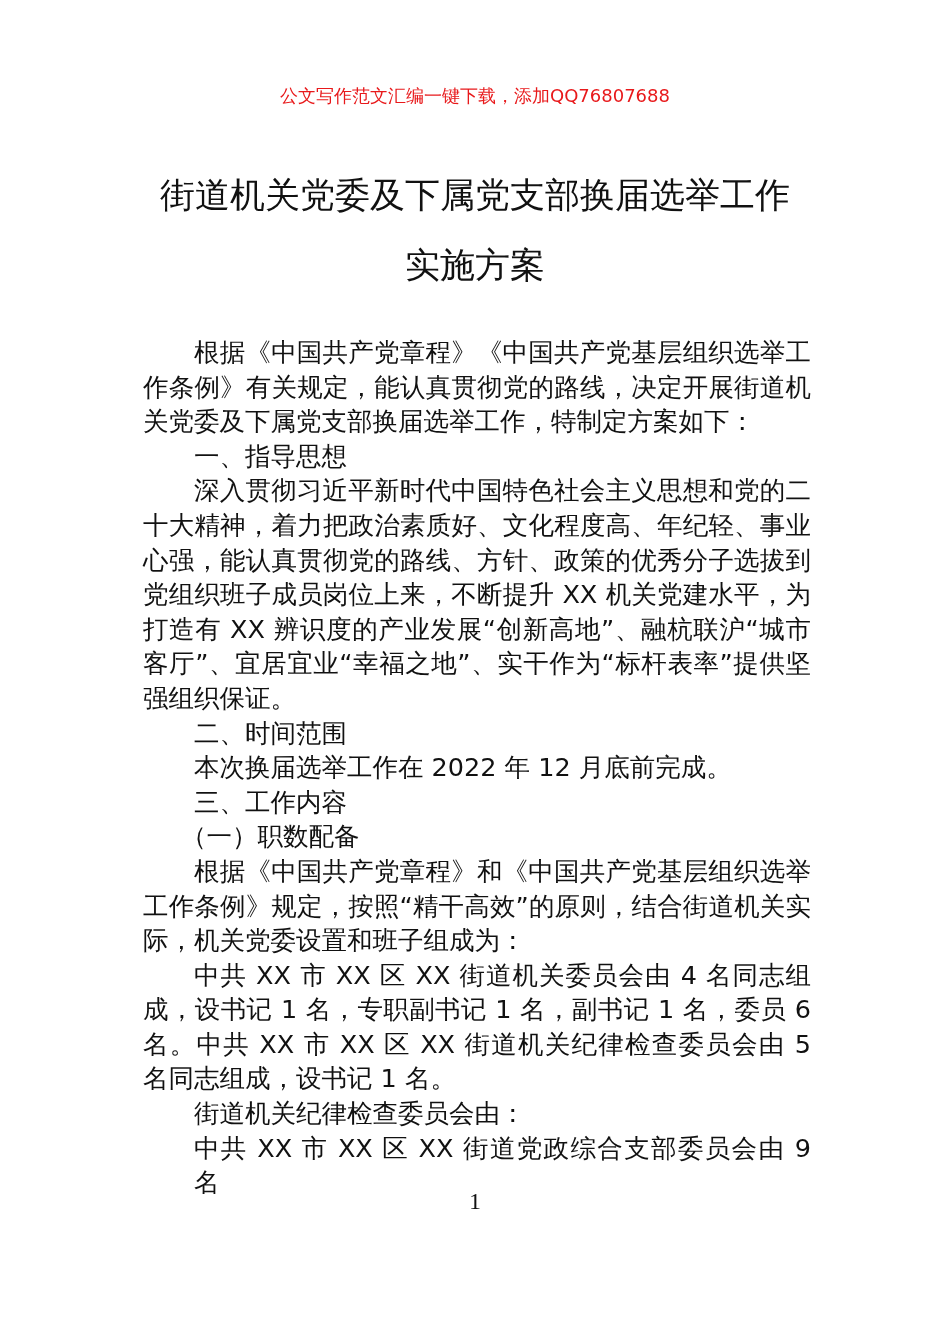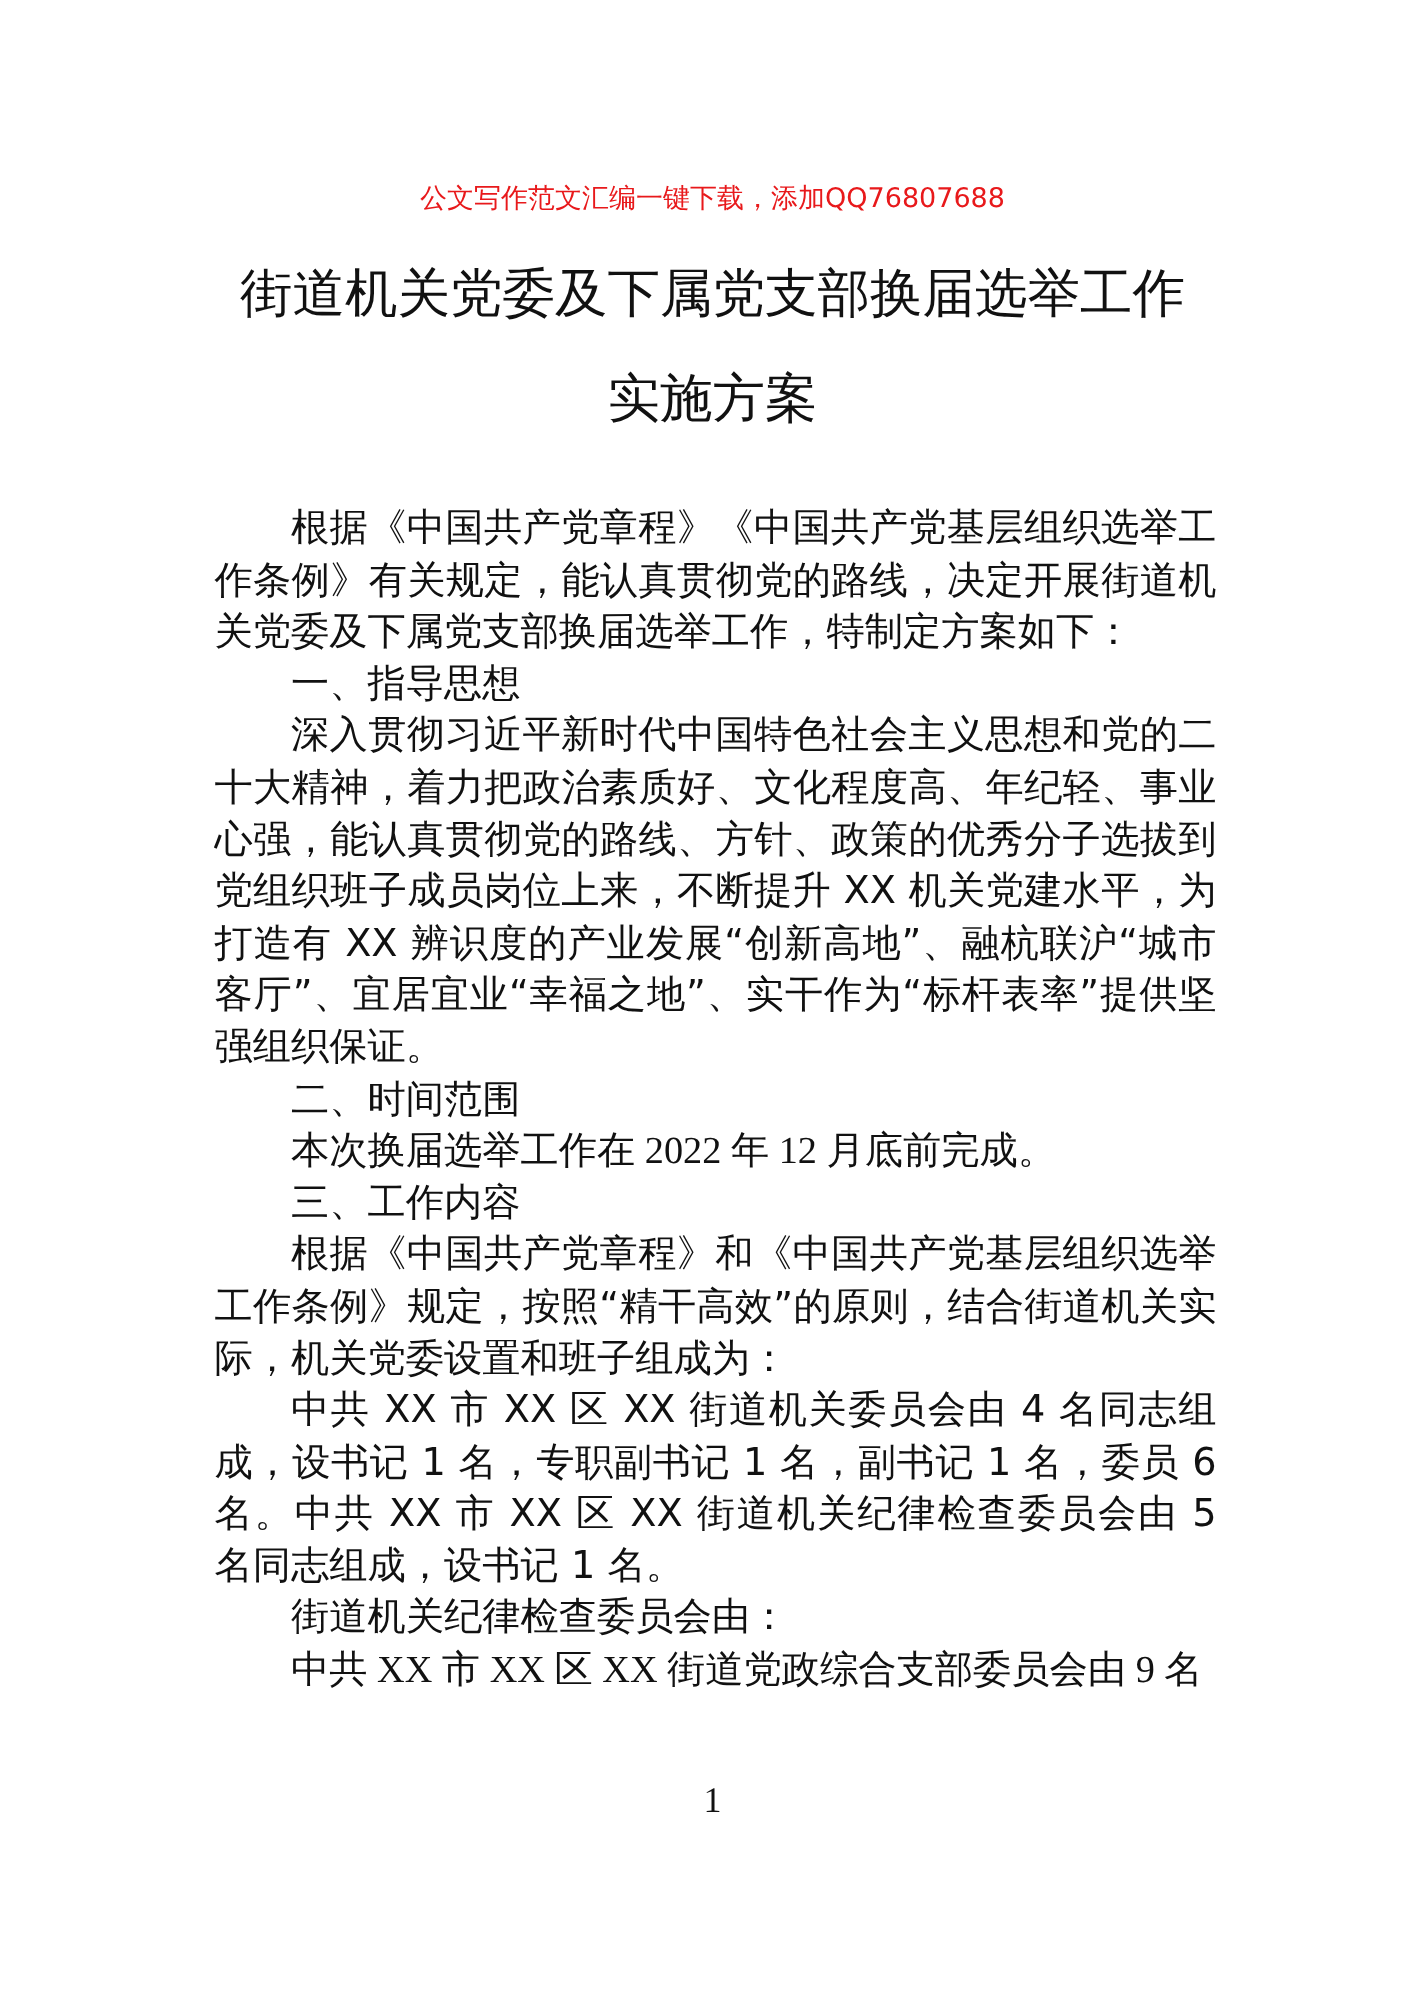--- a/index.html
+++ b/index.html
@@ -1,48 +1,49 @@
 <!DOCTYPE html>
 <html><head>
 <meta charset="utf-8">
 <style>
   html, body { margin: 0; padding: 0; background: #ffffff; }
   body { width: 950px; height: 1344px; position: relative; overflow: hidden;
          font-family: "DejaVu Sans", "Liberation Sans", sans-serif; color: #000; }
   .page { position: absolute; left: 0; top: 0; width: 950px; height: 1344px; background: #fff; }
   .watermark { position: absolute; top: 84px; left: 0; width: 950px; text-align: center;
-               font-size: 18px; color: #e8191b; letter-spacing: 0px; margin-top: 36px; }
+               font-size: 18px; color: #e8191b; letter-spacing: 0px; }
   .title { position: absolute; left: 0; width: 950px; text-align: center; font-size: 35px;
            letter-spacing: 0px; color: #111; }
   .title.t1 { top: 172px; }
   .title.t2 { top: 242px; }
   .body { position: absolute; left: 143px; top: 335px; width: 668px;
           font-size: 25.5px; line-height: 34.6px; text-align: justify; color: #111; }
   .body p { margin: 0; }
   .indent { text-indent: 51px; }
-  .heading { padding-left: 51px; font-family: Liberation Serif, serif; }
+  .heading { padding-left: 51px; }
   .page-number { position: absolute; top: 1188px; left: 0; width: 950px; text-align: center;
                  font-family: "Liberation Serif", serif; font-size: 24px; color: #111; }
 </style>
 </head>
 <body>
 
 <div class="page">
   <div class="watermark">公文写作范文汇编一键下载，添加QQ76807688</div>
 
   <div class="title t2">实施方案</div>
   <div class="title t1">街道机关党委及下属党支部换届选举工作</div>
 
   <div class="body">
     <p class="indent">根据《中国共产党章程》《中国共产党基层组织选举工作条例》有关规定，能认真贯彻党的路线，决定开展街道机关党委及下属党支部换届选举工作，特制定方案如下：</p>
     <p class="heading">一、指导思想</p>
     <p class="indent">深入贯彻习近平新时代中国特色社会主义思想和党的二十大精神，着力把政治素质好、文化程度高、年纪轻、事业心强，能认真贯彻党的路线、方针、政策的优秀分子选拔到党组织班子成员岗位上来，不断提升 XX 机关党建水平，为打造有 XX 辨识度的产业发展“创新高地”、融杭联沪“城市客厅”、宜居宜业“幸福之地”、实干作为“标杆表率”提供坚强组织保证。</p>
     <p class="heading">二、时间范围</p>
     <p class="heading">本次换届选举工作在 2022 年 12 月底前完成。</p>
     <p class="heading">三、工作内容</p>
+    <p style="padding-left:38px">（一）职数配备</p>
     <p class="indent">根据《中国共产党章程》和《中国共产党基层组织选举工作条例》规定，按照“精干高效”的原则，结合街道机关实际，机关党委设置和班子组成为：</p>
     <p class="indent">中共 XX 市 XX 区 XX 街道机关委员会由 4 名同志组成，设书记 1 名，专职副书记 1 名，副书记 1 名，委员 6 名。中共 XX 市 XX 区 XX 街道机关纪律检查委员会由 5 名同志组成，设书记 1 名。</p>
     <p class="heading">街道机关纪律检查委员会由：</p>
     <p class="heading">中共 XX 市 XX 区 XX 街道党政综合支部委员会由 9 名</p>
   </div>
 
   <div class="page-number">1</div>
 </div>
 
 </body></html>

